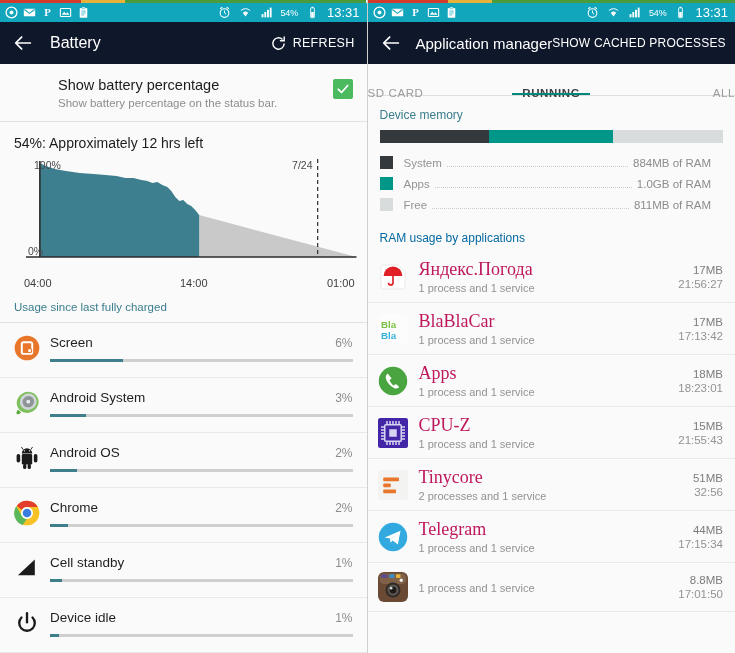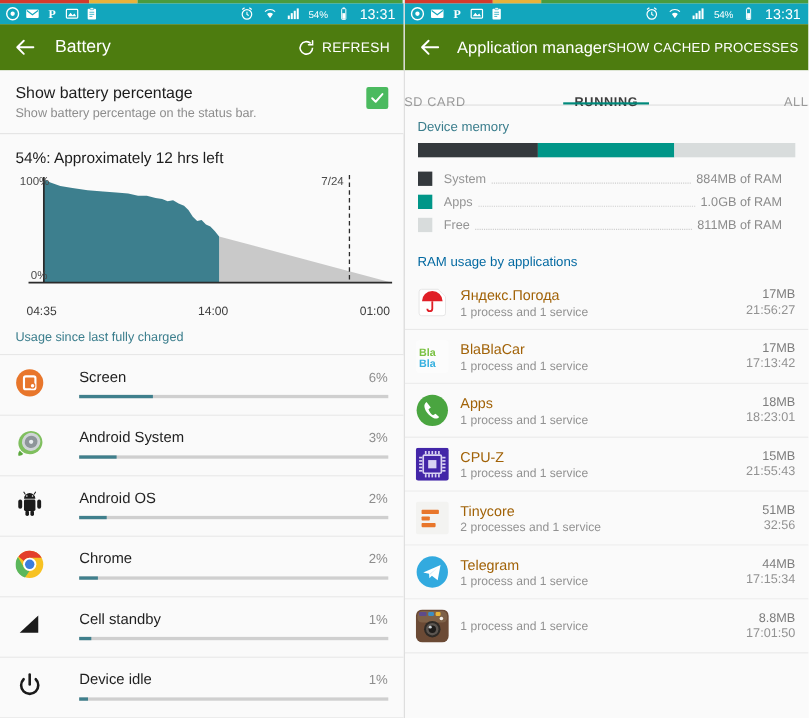--- a/index.html
+++ b/index.html
@@ -26,21 +26,21 @@
     padding:0 5px; color:#fff;
   }
   .sb-left { display:flex; align-items:center; gap:5px; }
   .sb-right { margin-left:auto; display:flex; align-items:center; gap:8px; }
   .sb-ico { width:13px; height:13px; display:block; }
   .sb-batt-txt { font-size:9px; letter-spacing:-0.2px; }
   .sb-clock { font-size:13px; font-weight:400; letter-spacing:0px; padding-right:2px;}
 
   
   .actionbar {
-    height:42px; background:#4d7c0f; display:flex; align-items:center;
+    height:42px; background:#0f172a; display:flex; align-items:center;
     padding:0 12px; color:#fff;
   }
   .back-arrow { width:22px; height:22px; flex:none; }
   .ab-title { font-size:16px; margin-left:16px; white-space:nowrap; }
   .ab-title.small { font-size:15px; margin-left:14px;}
   .ab-action {
     margin-left:auto; display:flex; align-items:center; gap:6px;
     font-size:12.5px; letter-spacing:0.3px; white-space:nowrap;
   }
   .ab-action.text-only { font-size:12px; letter-spacing:0.2px; }
@@ -55,51 +55,51 @@
   .tab.active { color:#3d3d3d; font-weight:bold; }
   .tab.active:after {
     content:""; position:absolute; left:18%; right:18%; bottom:0; height:2.5px; background:#00897b;
   }
 
   
   .setting-row {
     display:flex; align-items:flex-start; padding:12px 14px 12px 14px;
     background:#fafafa; border-bottom:1px solid #e3e3e3;
   }
-  .setting-text { flex:1; }
+  .setting-text { flex:1;margin-left:44px; }
   .setting-title { font-size:14.5px; color:#1c1c1c; line-height:19px; }
   .setting-sub { font-size:11.5px; color:#8d8d8d; margin-top:2px; }
   .checkbox {
     width:20px; height:20px; background:#4bba5f; border-radius:2px; flex:none;
     display:flex; align-items:center; justify-content:center; margin-top:3px;
   }
   .checkbox svg { width:14px; height:14px; }
 
   
   .batt-summary { font-size:14px; color:#1c1c1c; padding:13px 14px 4px 14px; font-weight:normal;}
   .chart-wrap { position:relative; height:120px; margin:2px 10px 0 10px; }
   .chart-wrap svg { display:block; width:100%; height:100%; }
   .chart-label { position:absolute; font-size:10.5px; color:#4a4a4a; }
-  .lbl-100 { left:8px; top:2px; }
+  .lbl-100 { left:24px; top:2px; }
   .lbl-0 { left:18px; bottom:20px; }
   .lbl-date { right:44px; top:2px; }
   .axis-labels { display:flex; margin:0 10px; position:relative; height:16px;}
   .axis-labels span { position:absolute; font-size:11px; color:#3c3c3c; }
 
   .usage-note { font-size:11.5px; color:#3a7d8c; padding:8px 14px 9px 14px; border-bottom:1px solid #e3e3e3; }
 
   
   .batt-list { background:#fafafa; }
   .batt-row {
     display:flex; align-items:flex-start; padding:11px 14px 10px 14px;
     border-bottom:1px solid #e9e9e9; position:relative; min-height:55px;
   }
   .batt-ico { width:26px; height:26px; flex:none; margin-right:10px; margin-top:1px;}
   .batt-ico svg { width:26px; height:26px; display:block; }
-  .batt-body { flex:1; padding-top:1px;margin-left:22px;}
+  .batt-body { flex:1; padding-top:1px;}
   .batt-name { font-size:13.5px; color:#1f1f1f; }
   .batt-pct { font-size:12px; color:#8d8d8d; margin-left:8px; }
   .batt-top { display:flex; align-items:baseline; }
   .batt-bar { margin-top:9px; height:3px; background:#cfcfcf; width:100%; position:relative; }
   .batt-bar i { position:absolute; left:0; top:0; bottom:0; background:#3f7f8c; display:block; }
 
   
   .mem-title { font-size:12px; color:#3a7d8c; padding:12px 12px 8px 12px; }
   .mem-bar { display:flex; height:13px; margin:0 12px; }
   .mem-bar i { display:block; height:100%; }
@@ -112,21 +112,21 @@
   .ram-title { font-size:12px; color:#0369a1; padding:16px 12px 6px 12px; }
 
   
   .proc-row {
     display:flex; align-items:center; padding:8px 12px 8px 10px;
     border-bottom:1px solid #e9e9e9; min-height:49px; background:#fafafa;
   }
   .proc-ico { width:30px; height:30px; flex:none; margin-right:11px; }
   .proc-ico svg { width:30px; height:30px; display:block; }
   .proc-body { flex:1; }
-  .proc-name { font-size:13px; color:#a16207; }
+  .proc-name { font-size:18px; color:#be185d;font-family:Liberation Serif, serif; }
   .proc-sub { font-size:11px; color:#929292; margin-top:2px; }
   .proc-right { text-align:right; }
   .proc-mem { font-size:11.5px; color:#7d7d7d; }
   .proc-time { font-size:11.5px; color:#929292; margin-top:2px; }
 </style>
 </head>
 <body>
 
 <div class="screens">
 
@@ -224,21 +224,21 @@
 
         <line x1="30" y1="4" x2="30" y2="100" stroke="#2b2b2b" stroke-width="1.6"></line>
         <line x1="16" y1="100" x2="348" y2="100" stroke="#2b2b2b" stroke-width="1.6"></line>
         <line x1="309" y1="2" x2="309" y2="100" stroke="#2b2b2b" stroke-width="1.2" stroke-dasharray="4,3"></line>
       </svg>
       <span class="chart-label lbl-100">100%</span>
       <span class="chart-label lbl-0">0%</span>
       <span class="chart-label lbl-date">7/24</span>
     </div>
     <div class="axis-labels">
-      <span style="left:14px;">04:35</span>
+      <span style="left:14px;">04:00</span>
       <span style="left:170px;">14:00</span>
       <span style="right:2px;">01:00</span>
     </div>
 
     <div class="usage-note">Usage since last fully charged</div>
 
     <div class="batt-list">
         <div class="batt-row">
           <span class="batt-ico">
             <svg viewBox="0 0 40 40">

